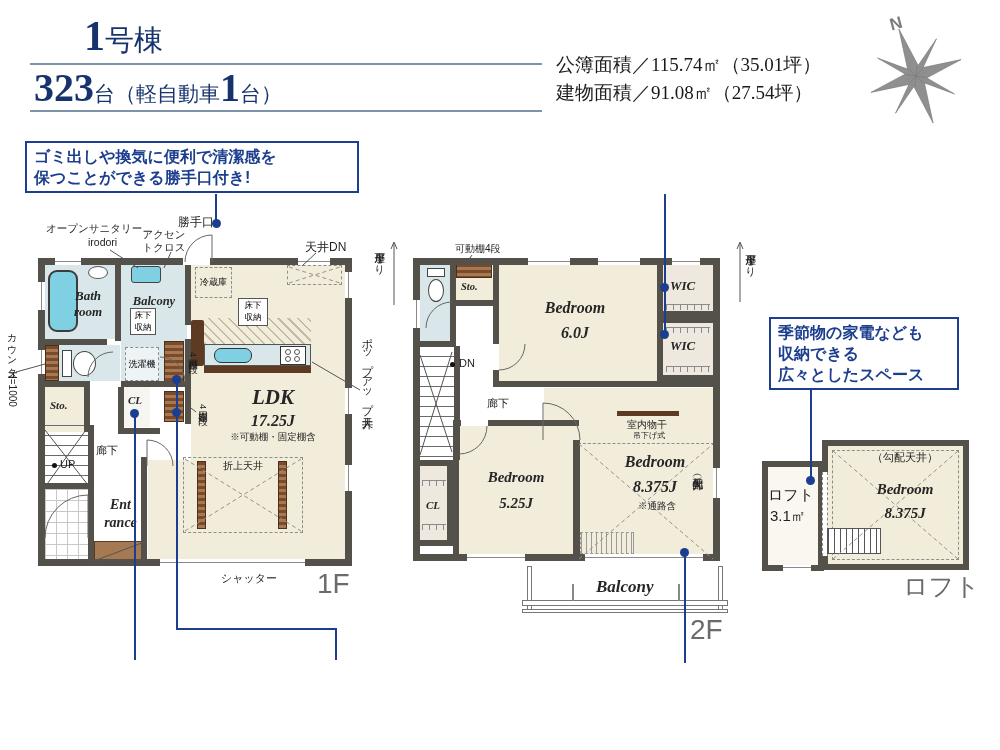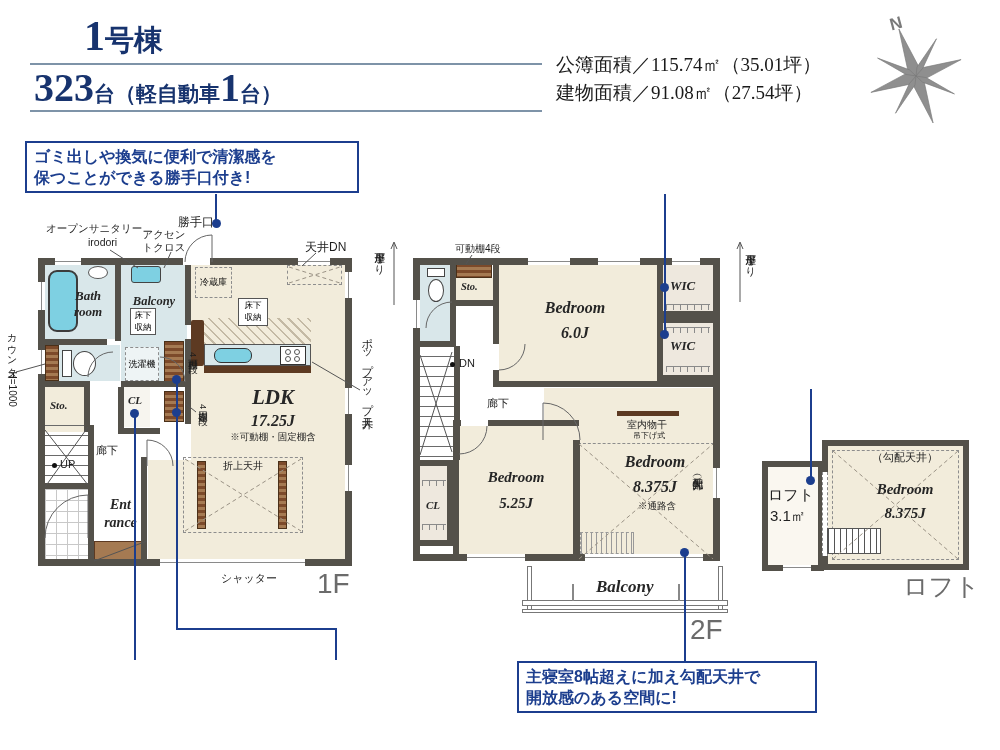--- a/index.html
+++ b/index.html
@@ -34,21 +34,21 @@
   .porch{background-image:repeating-linear-gradient(to right,#c8c8c8 0 1px,transparent 1px 11px),
                           repeating-linear-gradient(to bottom,#c8c8c8 0 1px,transparent 1px 11px)}
   .hatch{background-image:repeating-linear-gradient(45deg,rgba(90,70,40,.3) 0 1.5px,transparent 1.5px 7px)}
   .comb{background:repeating-linear-gradient(to right,#8a8a8a 0 1px,transparent 1px 7px);border-top:1px solid #8a8a8a;z-index:2;position:absolute}
   .passhatch{background:repeating-linear-gradient(to right,#9a9a9a 0 1px,transparent 1px 5px);border:1px dashed #999}
   svg.overlay{position:absolute;left:0;top:0;z-index:5;pointer-events:none}
   .arc{fill:none;stroke:#666;stroke-width:1}
   .xd{fill:none;stroke:#9a9285;stroke-width:1;stroke-dasharray:4 3}
   .thinln{fill:none;stroke:#555;stroke-width:1}
   .hdr-num{font-family:"Liberation Serif","DejaVu Serif",serif;color:var(--header_navy,#17336e);font-weight:bold}
-  .hdr-txt{font-family:"Liberation Serif","DejaVu Serif",serif;color:var(--header_navy,#17336e);font-weight:bold}
+  .hdr-txt{font-family:"Liberation Serif","DejaVu Serif",serif;color:var(--header_navy,#17336e);font-weight:normal}
   .hline{position:absolute;height:2px;background:#7e93a8}
 </style>
 </head>
 <body>
 
 <div id="page">
 
   <div class="abs" style="left:84px;top:12px;z-index:10">
     <span class="hdr-num" style="font-size:42px">1</span><span class="hdr-txt" style="font-size:29px">号棟</span>
   </div>
@@ -302,22 +302,23 @@
     <path class="thinln" d="M740 302 L740 243 M737 249 L740 242 L743 249"></path>
 
     <circle class="thinln" cx="288" cy="352" r="2.5"></circle>
       <circle class="thinln" cx="297" cy="352" r="2.5"></circle>
     <circle class="thinln" cx="288" cy="359" r="2.5"></circle>
       <circle class="thinln" cx="297" cy="359" r="2.5"></circle>
   </svg>
 
   <div class="callout" style="left:25px;top:141px;width:316px">ゴミ出しや換気に便利で清潔感を
 保つことができる勝手口付き!</div>
-  <div class="callout" style="left:517px;top:661px;width:282px">主寝室8帖超えに加え勾配天井で
-開放感のある空間に!</div>
+  <div class="callout" style="left:769px;top:317px;width:172px">季節物の家電なども
+収納できる
+広々としたスペース</div>
 
   <div class="cline" style="left:215px;top:194px;width:2px;height:30px"></div>
   <div class="cdot" style="left:212px;top:219px"></div>
   <div class="cline" style="left:664px;top:194px;width:2px;height:142px"></div>
   <div class="cdot" style="left:660px;top:283px"></div>
   <div class="cdot" style="left:660px;top:330px"></div>
   <div class="cline" style="left:810px;top:389px;width:2px;height:92px"></div>
   <div class="cdot" style="left:806px;top:476px"></div>
   <div class="cline" style="left:134px;top:413px;width:2px;height:247px"></div>
   <div class="cdot" style="left:130px;top:409px"></div>

